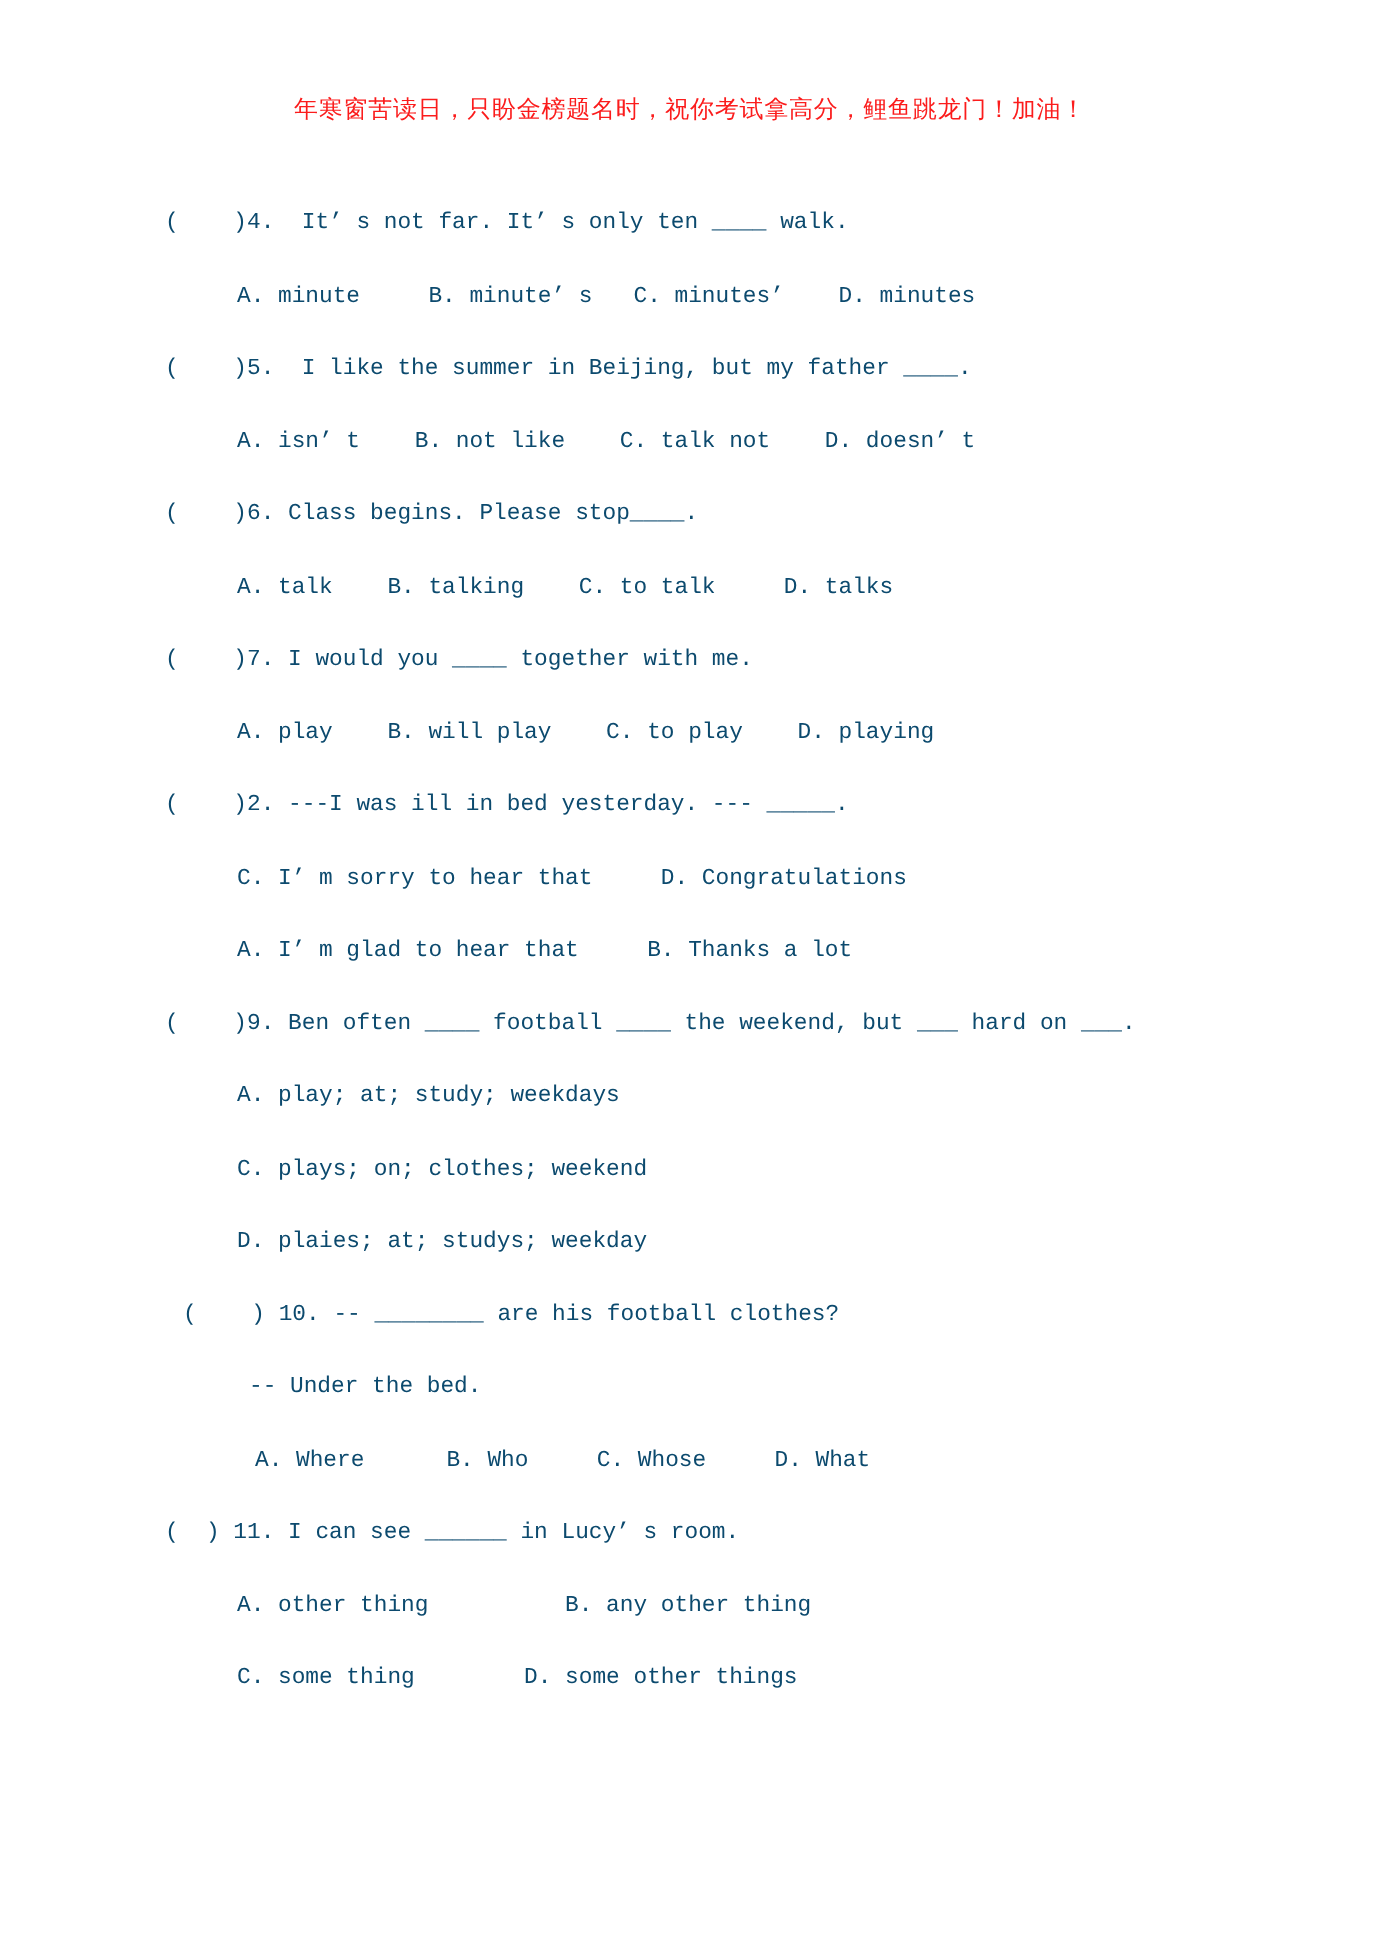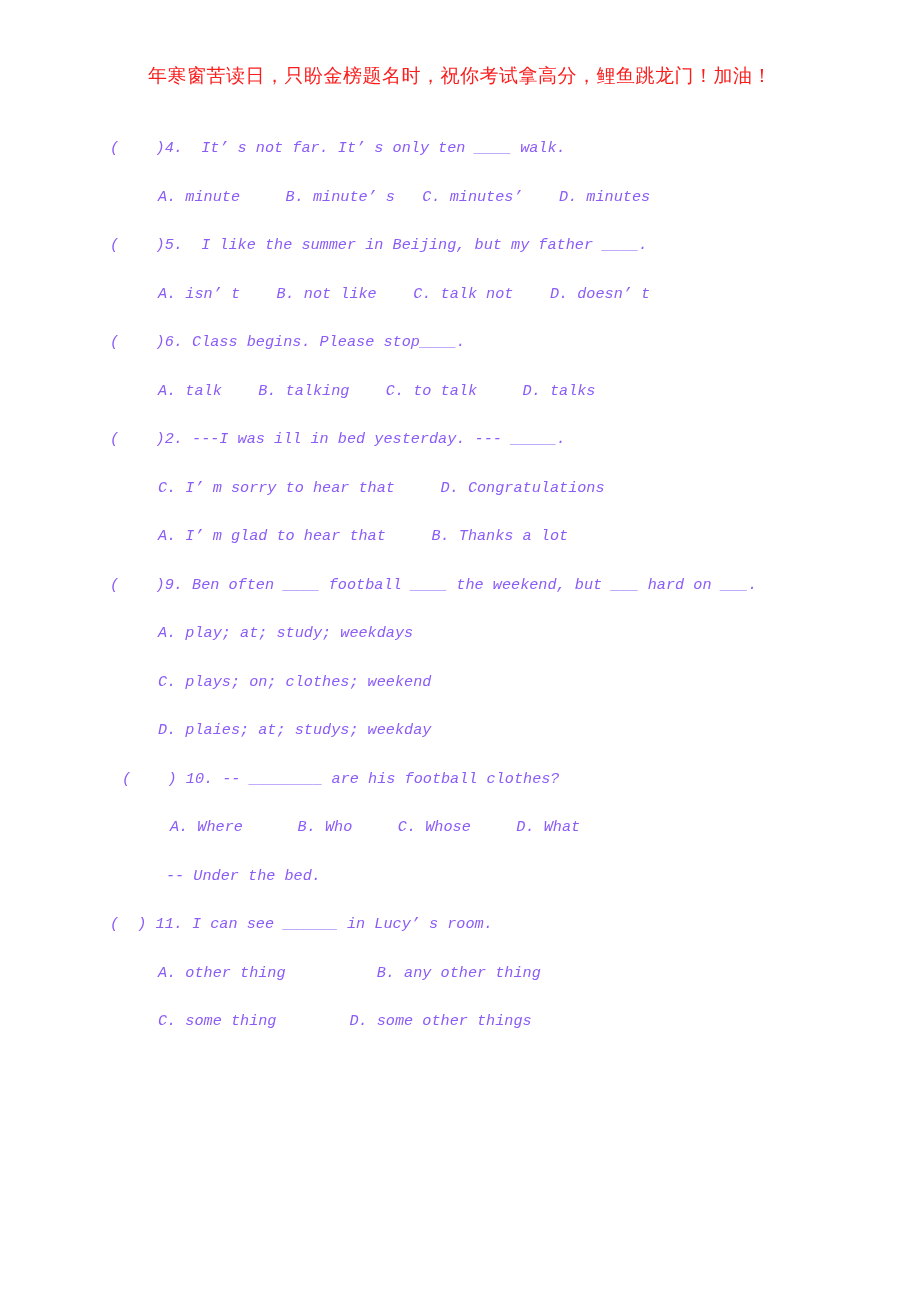--- a/index.html
+++ b/index.html
@@ -25,21 +25,21 @@
 
   
   .banner {
     position: absolute;
     left: 0;
     top: 63px;
     width: 920px;
     text-align: center;
     color: #fb1c1c;
     font-family: "DejaVu Sans", "Liberation Sans", sans-serif;
-    font-size: 19px;
+    font-size: 16px;
     letter-spacing: 0.5px;
     white-space: nowrap;
   }
 
   
   .quiz {
     position: absolute;
     left: 110px;
     top: 124px;
     width: 740px;
@@ -48,22 +48,21 @@
   .qblock {
     margin-bottom: 0;
   }
 
   .line {
     font-family: "Liberation Mono", "DejaVu Sans Mono", monospace;
     font-size: 15.2px;
     line-height: 48.5px;
     height: 48.5px;
     white-space: pre;
-    color: #8b5cf6;
-    font-style: italic;
+    color: #0c4a6e;
   }
 
   .line.stem {
     margin-left: 0;
   }
   .line.stem-indent {
     margin-left: 12px;
   }
   .line.opts {
     margin-left: 48px;
@@ -92,38 +91,42 @@
     <div class="qblock">
       <div class="line stem">(    )5.  I like the summer in Beijing, but my father ____.</div>
       <div class="line opts">A. isn’ t    B. not like    C. talk not    D. doesn’ t</div>
     </div>
 
     <div class="qblock">
       <div class="line stem">(    )6. Class begins. Please stop____.</div>
       <div class="line opts">A. talk    B. talking    C. to talk     D. talks</div>
     </div>
 
+    <div class="qblock">
+      <div class="line stem">(    )7. I would you ____ together with me.</div>
+      <div class="line opts">A. play    B. will play    C. to play    D. playing</div>
+    </div>
 
     <div class="qblock">
       <div class="line stem">(    )2. ---I was ill in bed yesterday. --- _____.</div>
       <div class="line opts">C. I’ m sorry to hear that     D. Congratulations</div>
       <div class="line opts">A. I’ m glad to hear that     B. Thanks a lot</div>
     </div>
 
     <div class="qblock">
       <div class="line stem">(    )9. Ben often ____ football ____ the weekend, but ___ hard on ___.</div>
       <div class="line opts">A. play; at; study; weekdays</div>
       <div class="line opts">C. plays; on; clothes; weekend</div>
       <div class="line opts">D. plaies; at; studys; weekday</div>
     </div>
 
     <div class="qblock">
       <div class="line stem stem-indent">(    ) 10. -- ________ are his football clothes?</div>
+      <div class="line reply">-- Under the bed.</div>
       <div class="line opts-indent">A. Where      B. Who     C. Whose     D. What</div>
-      <div class="line reply">-- Under the bed.</div>
     </div>
 
     <div class="qblock">
       <div class="line stem">(  ) 11. I can see ______ in Lucy’ s room.</div>
       <div class="line opts">A. other thing          B. any other thing</div>
       <div class="line opts">C. some thing        D. some other things</div>
     </div>
 
   </div>
 </div>

